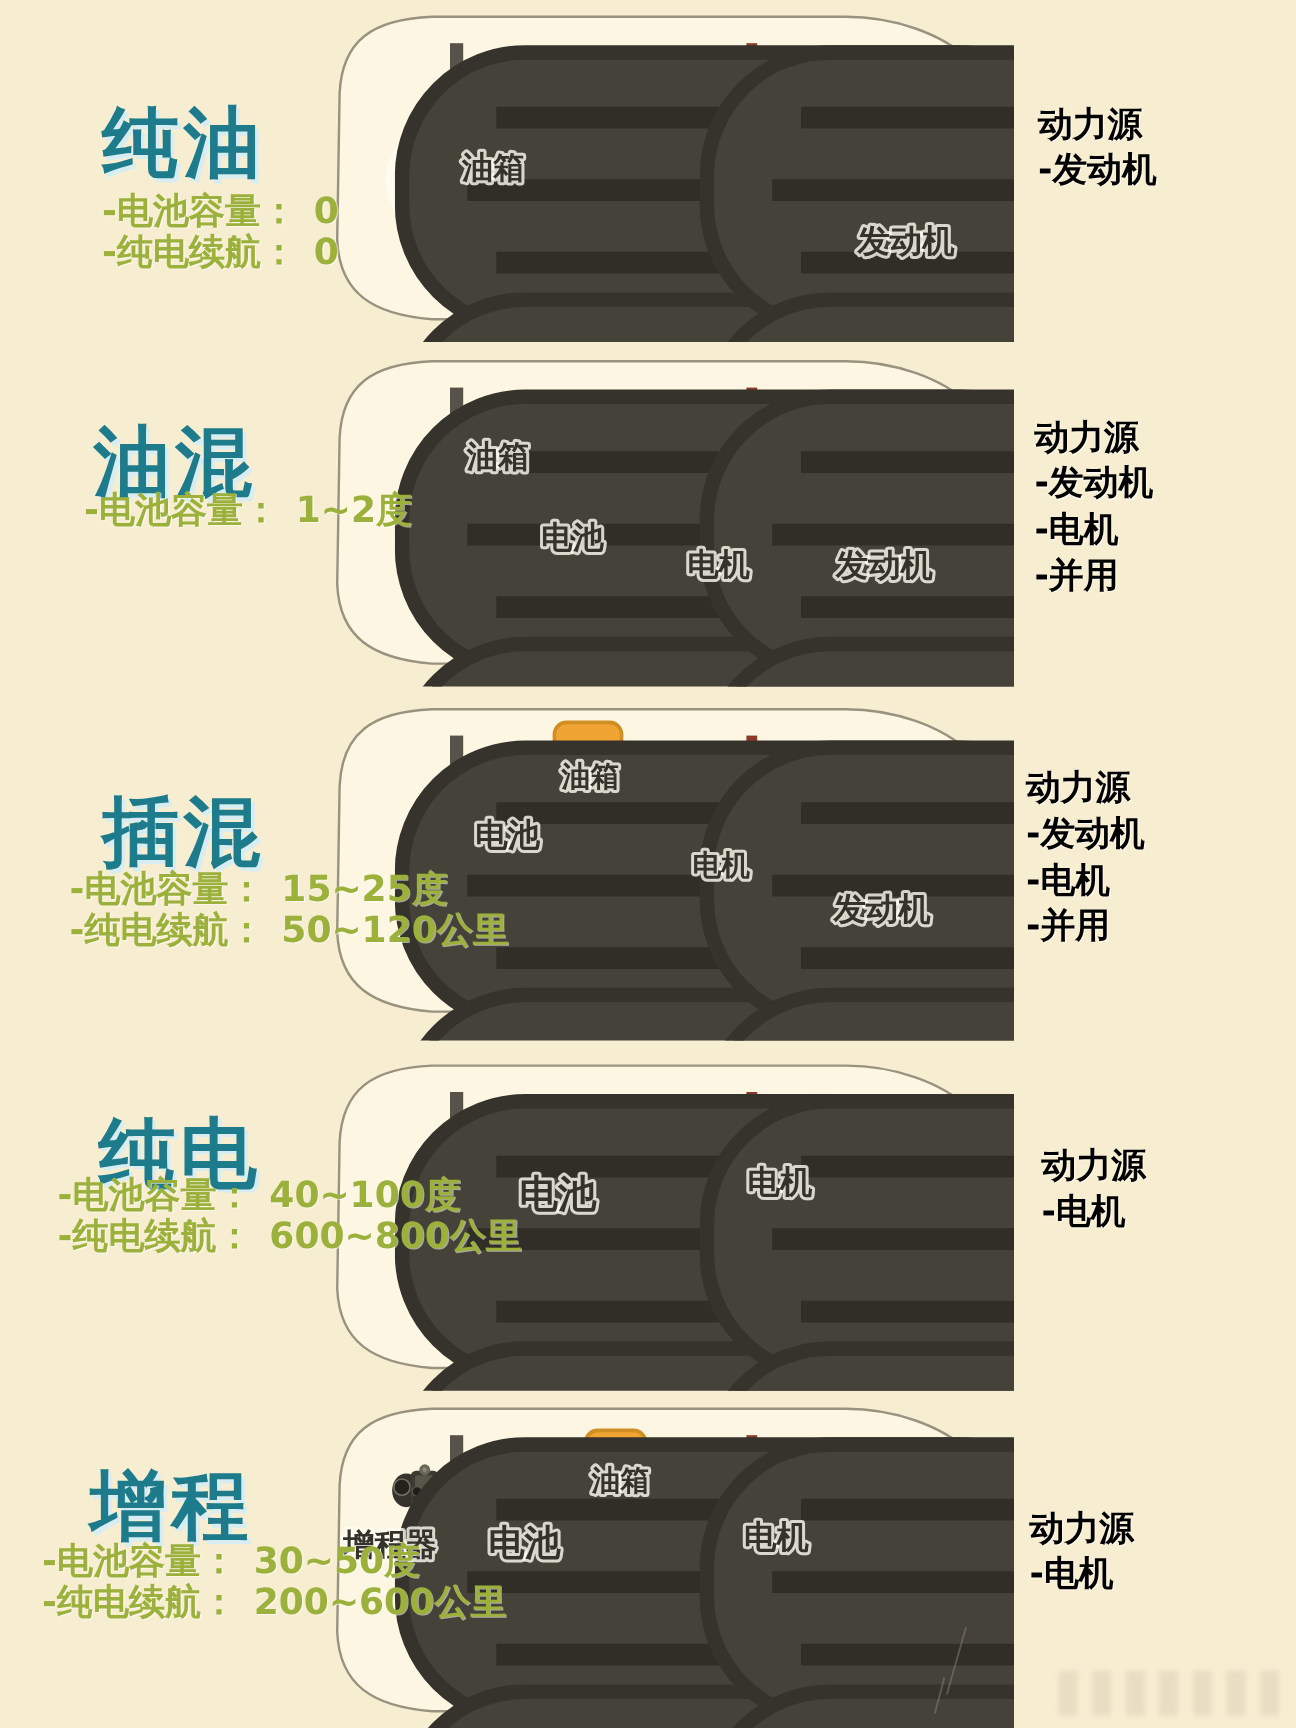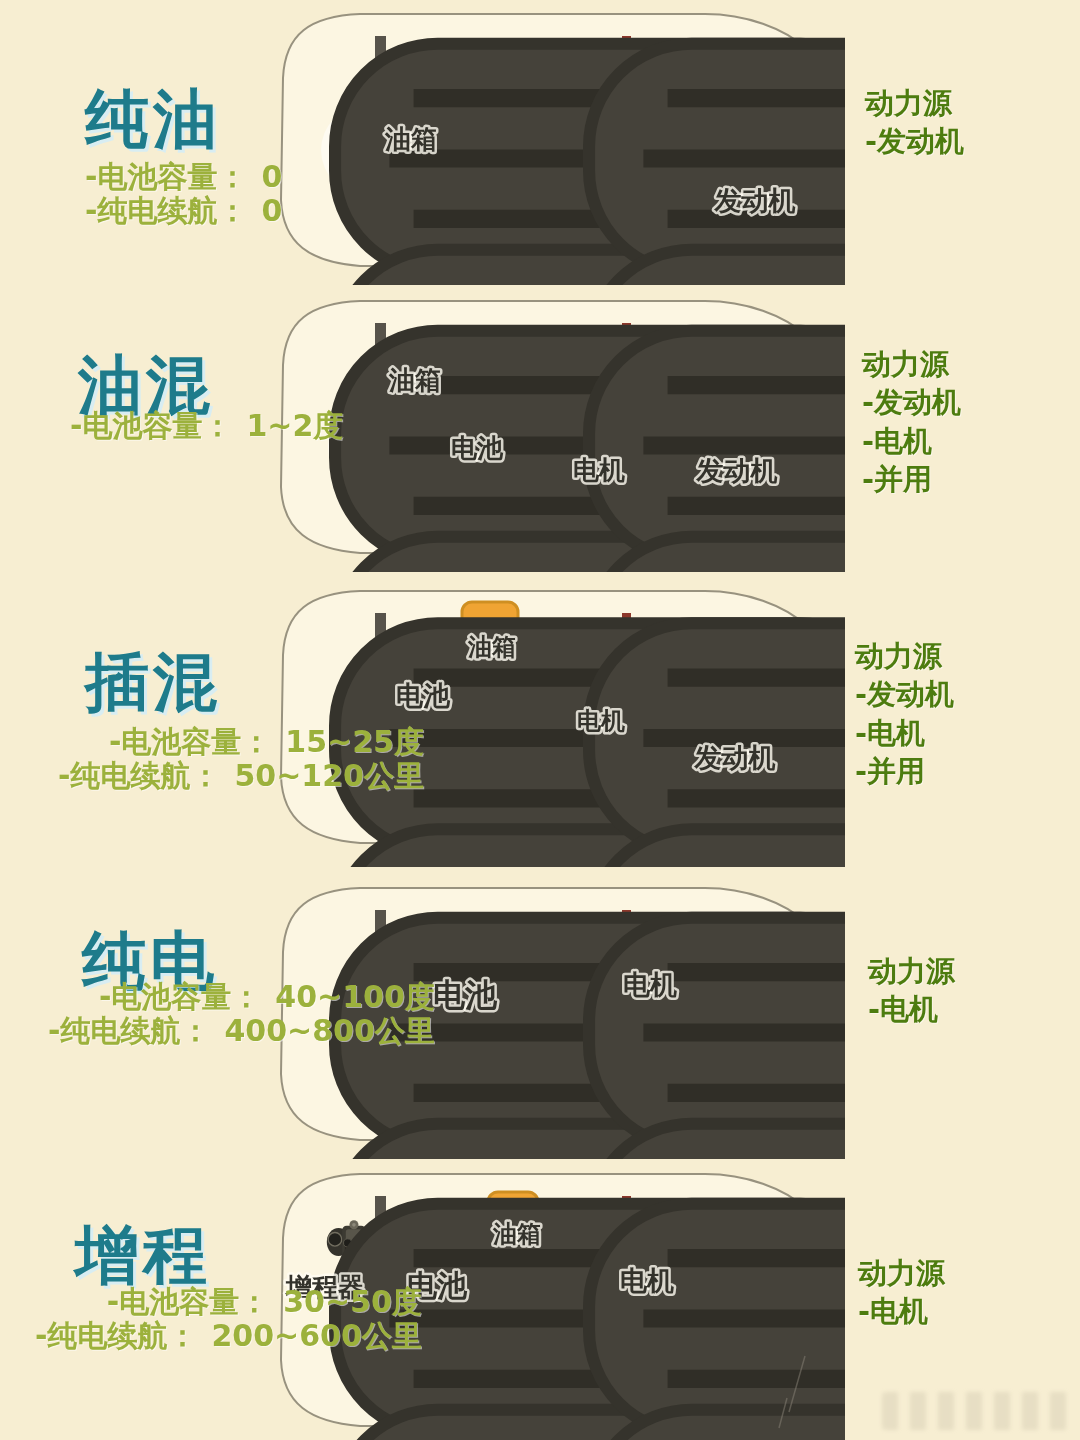--- a/index.html
+++ b/index.html
@@ -10,25 +10,24 @@
   }
   .row{position:absolute;left:0;width:940px}
   .title{
     position:absolute;font-size:64px;font-weight:900;color:#1e7b8b;
     letter-spacing:4px;text-shadow:3px 3px 0 #d8edf2;white-space:nowrap;z-index:2;
   }
   .stats{
     position:absolute;font-size:30px;font-weight:800;color:#9cb13c;
     line-height:1.13;white-space:nowrap;z-index:3;
     text-shadow:1px 1px 0 rgba(255,255,255,.55);
-    text-align:right;
   }
   .stat-value{margin-left:14px}
   .power{
-    position:absolute;font-size:29px;font-weight:800;color:#4d7c0f;
+    position:absolute;font-size:29px;font-weight:800;color:#000000;
     line-height:1.32;white-space:nowrap;z-index:2;
     text-shadow:1px 1px 0 rgba(255,255,255,.5);
   }
   .car{position:absolute;z-index:1}
   .clabel{
     font-family:"DejaVu Sans",sans-serif;font-weight:800;fill:#33322b;
     paint-order:stroke;stroke:#fffdf2;stroke-opacity:.8;stroke-width:5px;
     stroke-linejoin:round;text-anchor:middle;
   }.s24{font-size:24px}.s26{font-size:26px}.s27{font-size:27px}.s30{font-size:30px}.s32{font-size:32px}
   .body-shape{fill:#fcf6e2;stroke:#98927f;stroke-width:2}
@@ -155,21 +154,21 @@
     <use href="#wheel" xlink:href="#wheel" x="318" y="16"></use>
     <use href="#wheel" xlink:href="#wheel" x="318" y="222"></use>
     <text class="clabel s26" x="150" y="102">油箱</text>
     <text class="clabel s26" x="212" y="170">电池</text>
     <text class="clabel s26" x="334" y="192">电机</text>
     <text class="clabel s27" x="472" y="193">发动机</text>
   </svg>
 </div>
 
 <div class="row" style="top:575px;height:297px">
-  <div class="title" style="left:85px;top:64px">插混</div>
+  <div class="title" style="left:85px;top:75px">插混</div>
   <div class="stats" style="left:58px;top:150px">
     <div><span>-电池容量：</span><span class="stat-value">15~25度</span></div>
     <div><span>-纯电续航：</span><span class="stat-value">50~120公里</span></div>
   </div>
   <div class="power" style="left:855px;top:62px">
     <div>动力源</div>
     <div>-发动机</div>
     <div>-电机</div>
     <div>-并用</div>
   </div>
@@ -210,21 +209,21 @@
     <text class="clabel s24" x="227" y="78">油箱</text>
     <text class="clabel s24" x="336" y="152">电机</text>
     <text class="clabel s27" x="470" y="190">发动机</text>
   </svg>
 </div>
 
 <div class="row" style="top:872px;height:286px">
   <div class="title" style="left:82px;top:46px">纯电</div>
   <div class="stats" style="left:48px;top:108px">
     <div><span>-电池容量：</span><span class="stat-value">40~100度</span></div>
-    <div><span>-纯电续航：</span><span class="stat-value">400~800公里</span></div>
+    <div><span>-纯电续航：</span><span class="stat-value">600~800公里</span></div>
   </div>
   <div class="power" style="left:868px;top:80px">
     <div>动力源</div>
     <div>-电机</div>
   </div>
   <svg class="car" style="left:265px;top:2px" width="580" height="285" viewBox="0 0 580 285" xmlns="http://www.w3.org/2000/svg">
     <path class="body-shape" d="M95,14 C45,16 20,34 18,78 L16,200 C18,244 45,262 95,266 L440,266 C480,266 520,252 543,230 C556,216 558,200 558,140 C558,80 556,64 543,50 C520,28 480,14 440,14 Z"></path>
     <rect class="axle" x="110" y="36" width="11" height="204"></rect>
     <ellipse class="diff" cx="115" cy="127" rx="13" ry="19"></ellipse>
     <rect class="faxle" x="357" y="36" width="9" height="204"></rect>

